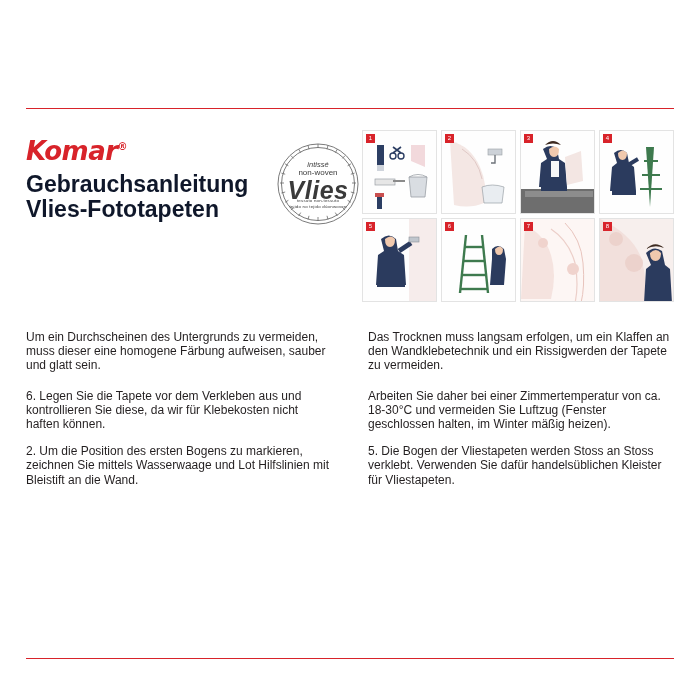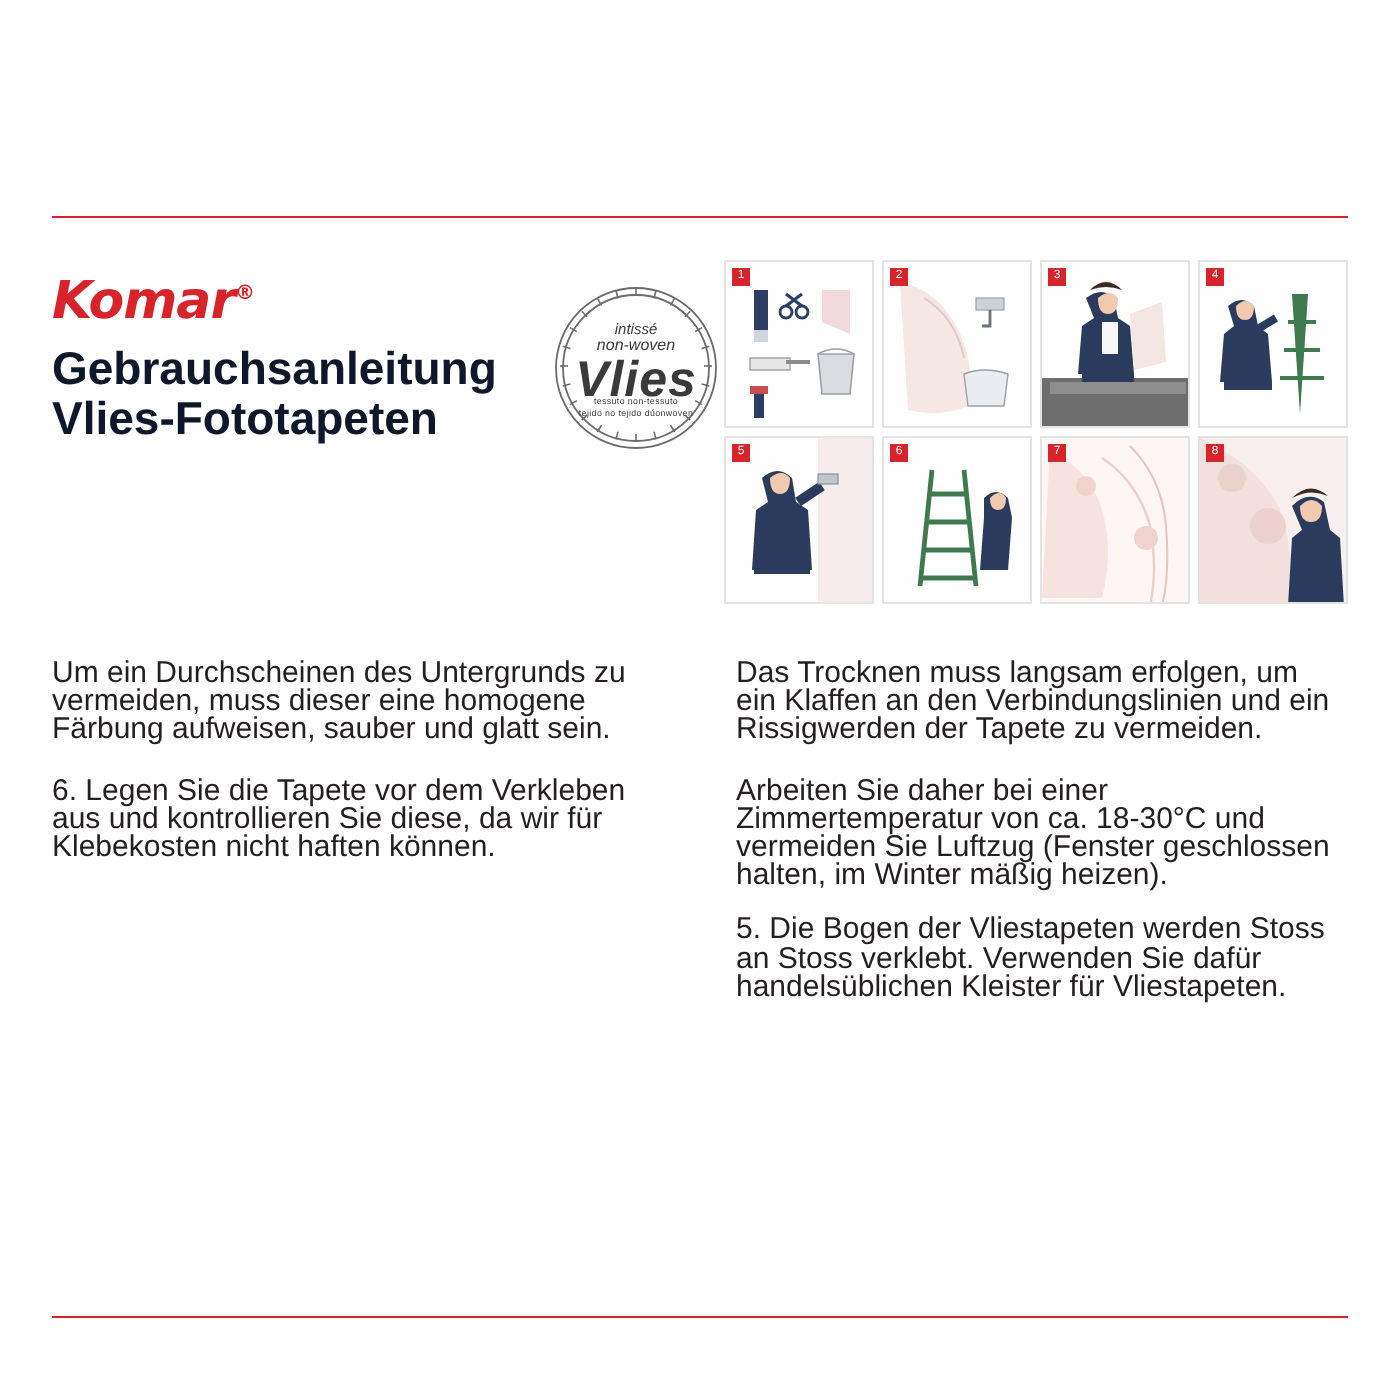--- a/index.html
+++ b/index.html
@@ -88,21 +88,20 @@
   .seal-l1 {
     position: absolute;
     top: 24px; left: 0; width: 96px;
     font-size: 7.5px;
     font-style: italic;
   }
   .seal-l2 {
     position: absolute;
     top: 32px; left: 0; width: 96px;
     font-size: 8px;
-    font-style: italic;
   }
   .seal-l3 {
     position: absolute;
     top: 40px; left: 0; width: 96px;
     font-size: 25px;
     font-weight: bold;
     font-style: italic;
     letter-spacing: 0.5px;
   }
   .seal-l4 {
@@ -150,21 +149,21 @@
     font-family: "Liberation Sans", sans-serif;
     z-index: 5;
   }
   .step svg { position: absolute; left: 0; top: 0; }
 
   
   .col {
     position: absolute;
     top: 330px;
     width: 305px;
-    font-size: 15px;
+    font-size: 12px;
     line-height: 14.2px;
     color: #231f20;
   }
   .col.left { left: 26px; }
   .col.right { left: 368px; }
   .col p { margin: 0 0 13px 0; }
   .col p.lead { margin-bottom: 16px; }
 </style>
 </head>
 <body>
@@ -344,21 +343,22 @@
         <path d="M50 34 q6 -6 11 0 q0 8 -5.5 8 q-5.5 0 -5.5 -8z" fill="#f0c9ae"></path>
         <path d="M46 30 q9 -9 18 -1 q-9 -4 -18 1z" fill="#3d2a20"></path>
       </svg>
     </div>
 
   </div>
 
   <div class="col left">
     <p class="lead">Um ein Durchscheinen des Untergrunds zu vermeiden, muss dieser eine homogene Färbung aufweisen, sauber und glatt sein.</p>
     <p>6. Legen Sie die Tapete vor dem Verkleben aus und kontrollieren Sie diese, da wir für Klebekosten nicht haften können.</p>
+    <p>2. Um die Position des ersten Bogens zu markieren, zeichnen Sie mittels Wasserwaage und Lot Hilfslinien mit Bleistift an die Wand.</p>
   </div>
 
   <div class="col right">
-    <p class="lead">Das Trocknen muss langsam erfolgen, um ein Klaffen an den Verbindungslinien und ein Rissigwerden der Tapete zu vermeiden.</p>
+    <p class="lead">Das Trocknen muss langsam erfolgen, um ein Klaffen an den Wandklebetechnik und ein Rissigwerden der Tapete zu vermeiden.</p>
     <p>Arbeiten Sie daher bei einer Zimmertemperatur von ca. 18-30°C und vermeiden Sie Luftzug (Fenster geschlossen halten, im Winter mäßig heizen).</p>
     <p>5. Die Bogen der Vliestapeten werden Stoss an Stoss verklebt. Verwenden Sie dafür handelsüblichen Kleister für Vliestapeten.</p>
   </div>
 
 </div>
 
 </body></html>

